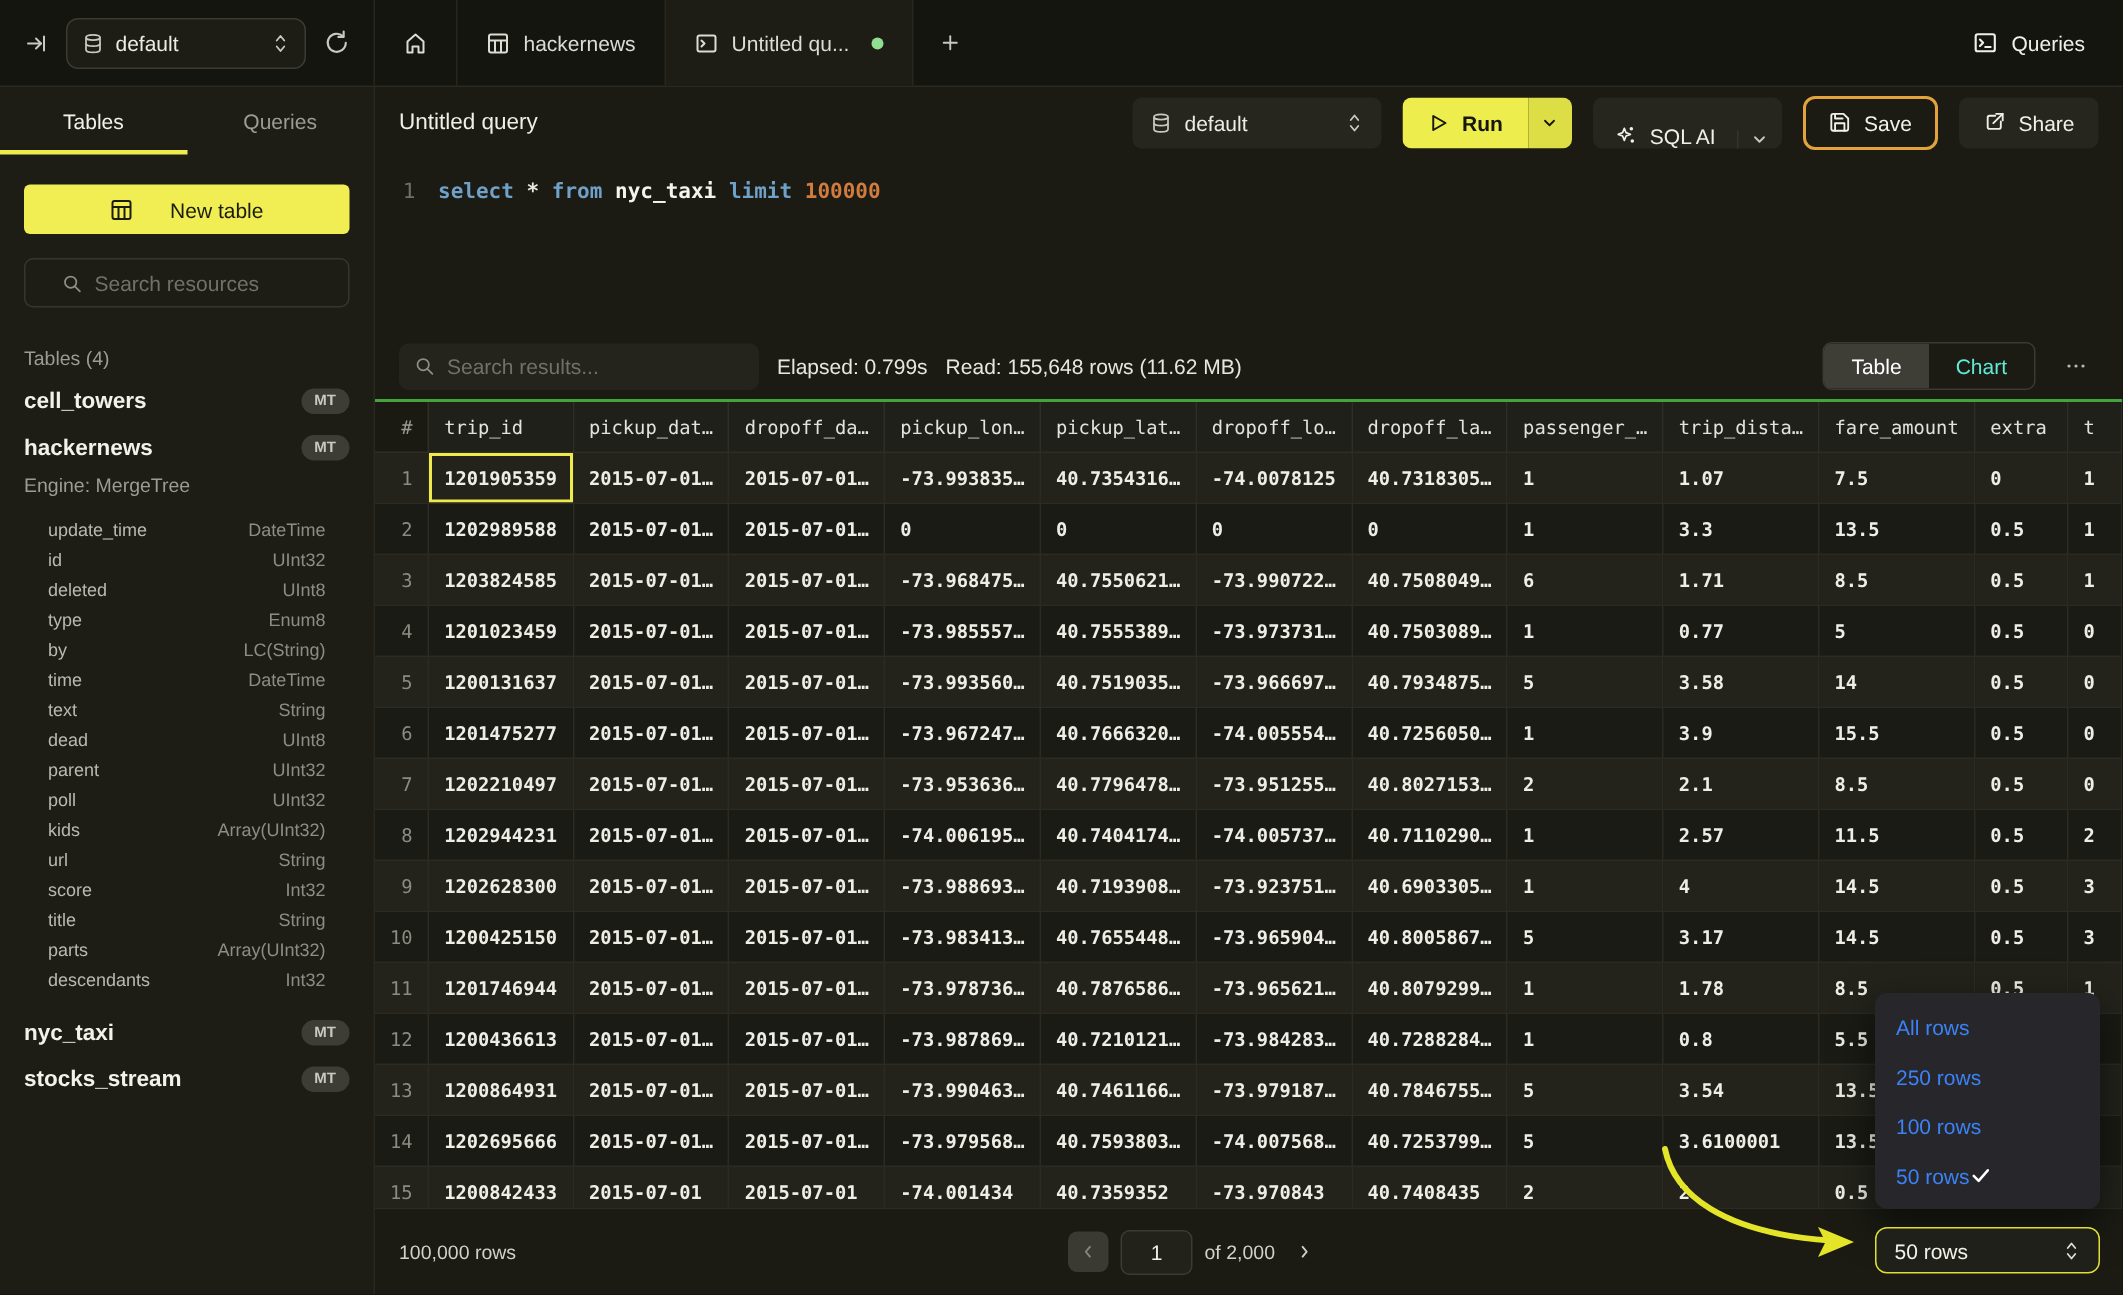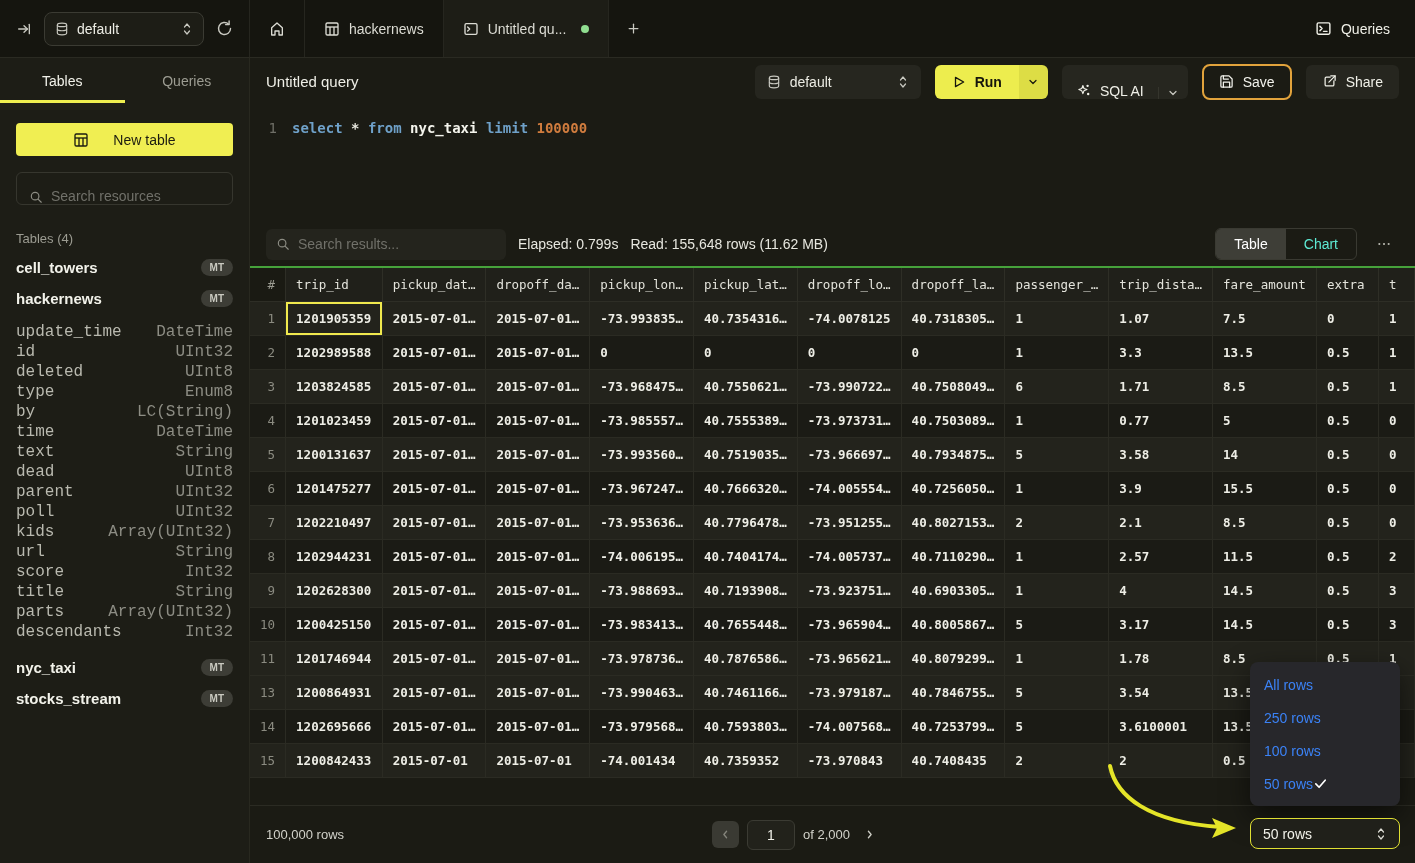--- a/index.html
+++ b/index.html
@@ -24,29 +24,29 @@
   
   .shell{display:flex;height:805px}
 
   
   .sidebar{width:250px;background:#1d1d16;border-right:1px solid #28281f;display:flex;flex-direction:column;overflow:hidden}
   .side-tabs{height:45px;display:flex;flex:none}
   .side-tab{flex:1;display:flex;align-items:center;justify-content:center;font-size:14px;color:#9c9c92;position:relative;cursor:pointer}
   .side-tab.active{color:#f2f2ea;font-weight:500}
   .side-tab.active::after{content:"";position:absolute;left:0;right:0;bottom:0;height:3px;background:#eded4f}
   .new-table-btn{margin:20px 16px 0;height:33px;flex:none;background:#f0ee52;border-radius:4px;display:flex;align-items:center;justify-content:center;gap:24px;color:#1b1b10;font-size:14px;font-weight:500;cursor:pointer}
-  .side-search{margin:16px 16px 0;height:33px;flex:none;border:1px solid #36362e;border-radius:6px;display:flex;align-items:flex-end;gap:8px;padding:0 12px}
+  .side-search{margin:16px 16px 0;height:33px;flex:none;border:1px solid #36362e;border-radius:6px;display:flex;align-items:center;gap:8px;padding:0 24px}
   .side-search input{flex:1;background:transparent;border:none;color:#e9e9e1;font-size:14px;font-family:"Liberation Sans",sans-serif}
   .side-search input::placeholder{color:#71716a}
   .side-section{margin:26px 16px 6px;font-size:13px;color:#9c9c92}
   .side-table-item{display:flex;align-items:center;justify-content:space-between;padding:7px 16px;cursor:pointer}
   .side-table-name{font-size:15px;font-weight:600;color:#f2f2ea}
   .mt-badge{background:#3d3d36;color:#c9c9c0;font-size:10px;font-weight:700;padding:3px 9px;border-radius:10px}
   .engine-line{padding:2px 16px 4px;font-size:13px;color:#9c9c92}
-  .col-list{padding:8px 16px 10px;font-family:Liberation Mono, monospace;font-size:16px}
+  .col-list{padding:8px 32px 10px;font-family:Liberation Sans, sans-serif;font-size:12px}
   .col-row{display:flex;justify-content:space-between;line-height:20px}
   .col-name{color:#b9b9af}
   .col-type{color:#8d8d84}
 
   
   .main{flex:1;display:flex;flex-direction:column;background:#1b1b14;min-width:0}
   .query-toolbar{height:47px;flex:none;display:flex;align-items:center;padding:0 16px}
   .query-title{font-size:15px;font-weight:500;color:#efefe7}
   .toolbar-right{margin-left:auto;display:flex;align-items:center;gap:14px}
   .db-select2{height:34px;min-width:166px;display:flex;align-items:center;gap:9px;padding:0 12px;background:#26261f;border-radius:6px;font-size:14px;color:#ecece4;cursor:pointer}
@@ -221,20 +221,21 @@
     <div class="side-section">Tables (4)</div>
     <div id="tables-list">
         <div class="side-table-item">
           <span class="side-table-name">cell_towers</span>
           <span class="mt-badge">MT</span>
         </div>
         <div class="side-table-item">
           <span class="side-table-name">hackernews</span>
           <span class="mt-badge">MT</span>
         </div>
+        <div class="engine-line">Engine: MergeTree</div>
         <div class="col-list">
           <div class="col-row">
             <span class="col-name">update_time</span>
             <span class="col-type">DateTime</span>
           </div>
           <div class="col-row">
             <span class="col-name">id</span>
             <span class="col-type">UInt32</span>
           </div>
           <div class="col-row">
@@ -604,20 +605,35 @@
               <td>-73.978736…</td>
               <td>40.7876586…</td>
               <td>-73.965621…</td>
               <td>40.8079299…</td>
               <td>1</td>
               <td>1.78</td>
               <td>8.5</td>
               <td>0.5</td>
               <td>1</td>
             </tr>
+            <tr class="even">
+              <td class="rownum">12</td>
+              <td>1200436613</td>
+              <td>2015-07-01…</td>
+              <td>2015-07-01…</td>
+              <td>-73.987869…</td>
+              <td>40.7210121…</td>
+              <td>-73.984283…</td>
+              <td>40.7288284…</td>
+              <td>1</td>
+              <td>0.8</td>
+              <td>5.5</td>
+              <td></td>
+              <td></td>
+            </tr>
             <tr class="odd">
               <td class="rownum">13</td>
               <td>1200864931</td>
               <td>2015-07-01…</td>
               <td>2015-07-01…</td>
               <td>-73.990463…</td>
               <td>40.7461166…</td>
               <td>-73.979187…</td>
               <td>40.7846755…</td>
               <td>5</td>

